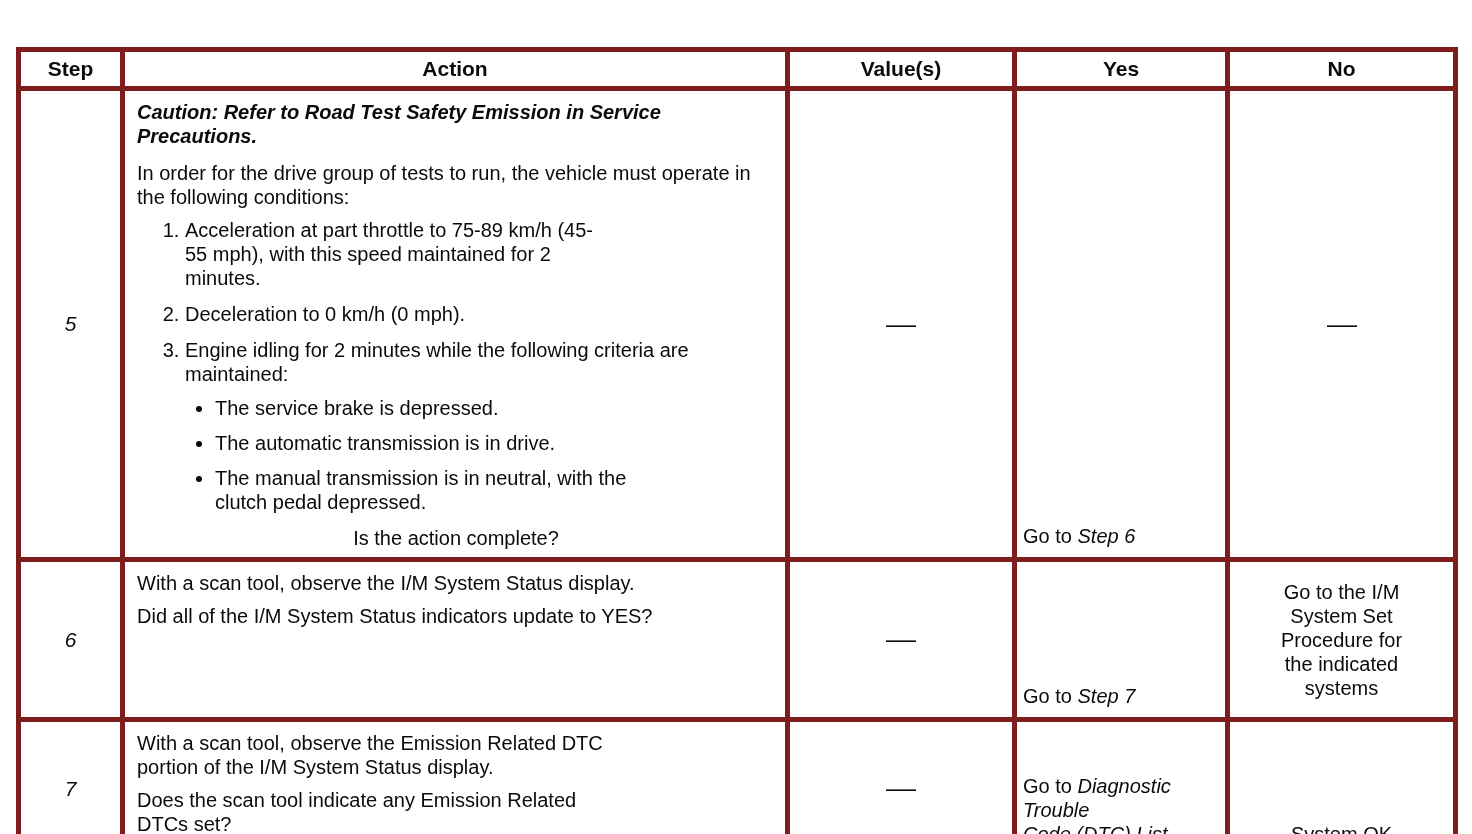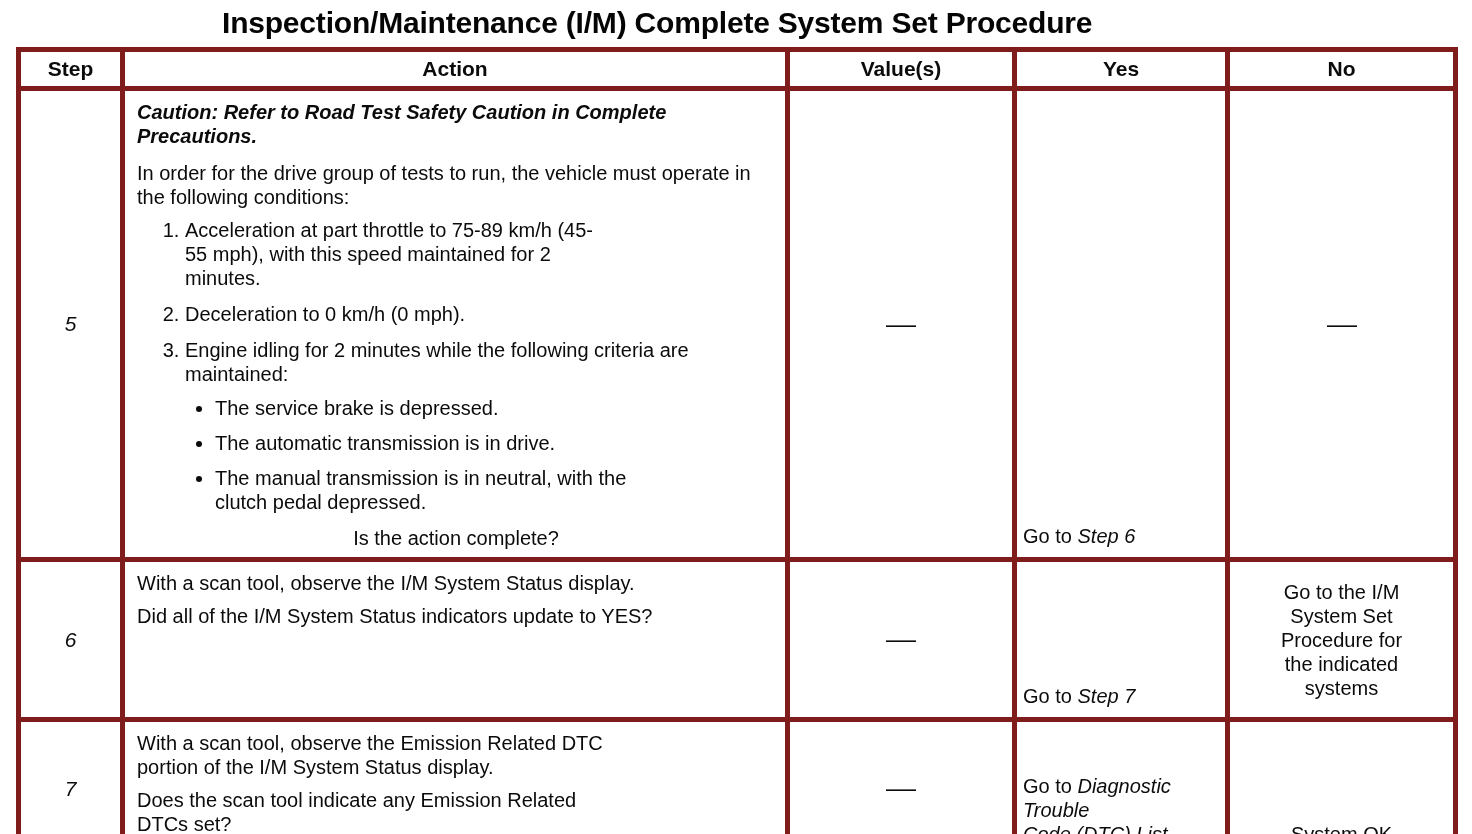--- a/index.html
+++ b/index.html
@@ -48,21 +48,20 @@
   .para {margin:0 0 9px 0;}
   .w480 {display:block; max-width:485px;}
   .no-narrow {display:inline-block; max-width:142px;}
   .ital {font-style:italic;}
 </style>
 </head>
 <body>
 
 <div class="page">
 
-  <h1 class="title">Inspection/Maintenance (I/M) Complete System Set Procedure</h1>
 
   <table class="proc">
     <colgroup>
       <col style="width:104px">
         <col style="width:665px">
         <col style="width:227px">
       <col style="width:213px">
         <col style="width:228px">
     </colgroup>
     <thead>
@@ -72,21 +71,21 @@
         <th>Value(s)</th>
         <th>Yes</th>
         <th>No</th>
       </tr>
     </thead>
     <tbody>
 
       <tr class="r5">
         <td class="step">5</td>
         <td class="action">
-          <p class="caution">Caution: Refer to Road Test Safety Caution in Complete Precautions.</p>
+          <p class="caution">Caution: Refer to Road Test Safety Emission in Service Precautions.</p>
           <p class="intro">In order for the drive group of tests to run, the vehicle must operate in the following conditions:</p>
           <ol class="cond">
             <li><span class="w430">Acceleration at part throttle to 75-89 km/h (45-55 mph), with this speed maintained for 2 minutes.</span></li>
             <li><span>Deceleration to 0 km/h (0 mph).</span></li>
             <li><span class="w560">Engine idling for 2 minutes while the following criteria are maintained:</span>
               <ul class="crit">
                 <li><span>The service brake is depressed.</span></li>
                 <li><span>The automatic transmission is in drive.</span></li>
                 <li><span class="w450">The manual transmission is in neutral, with the clutch pedal depressed.</span></li>
               </ul>

